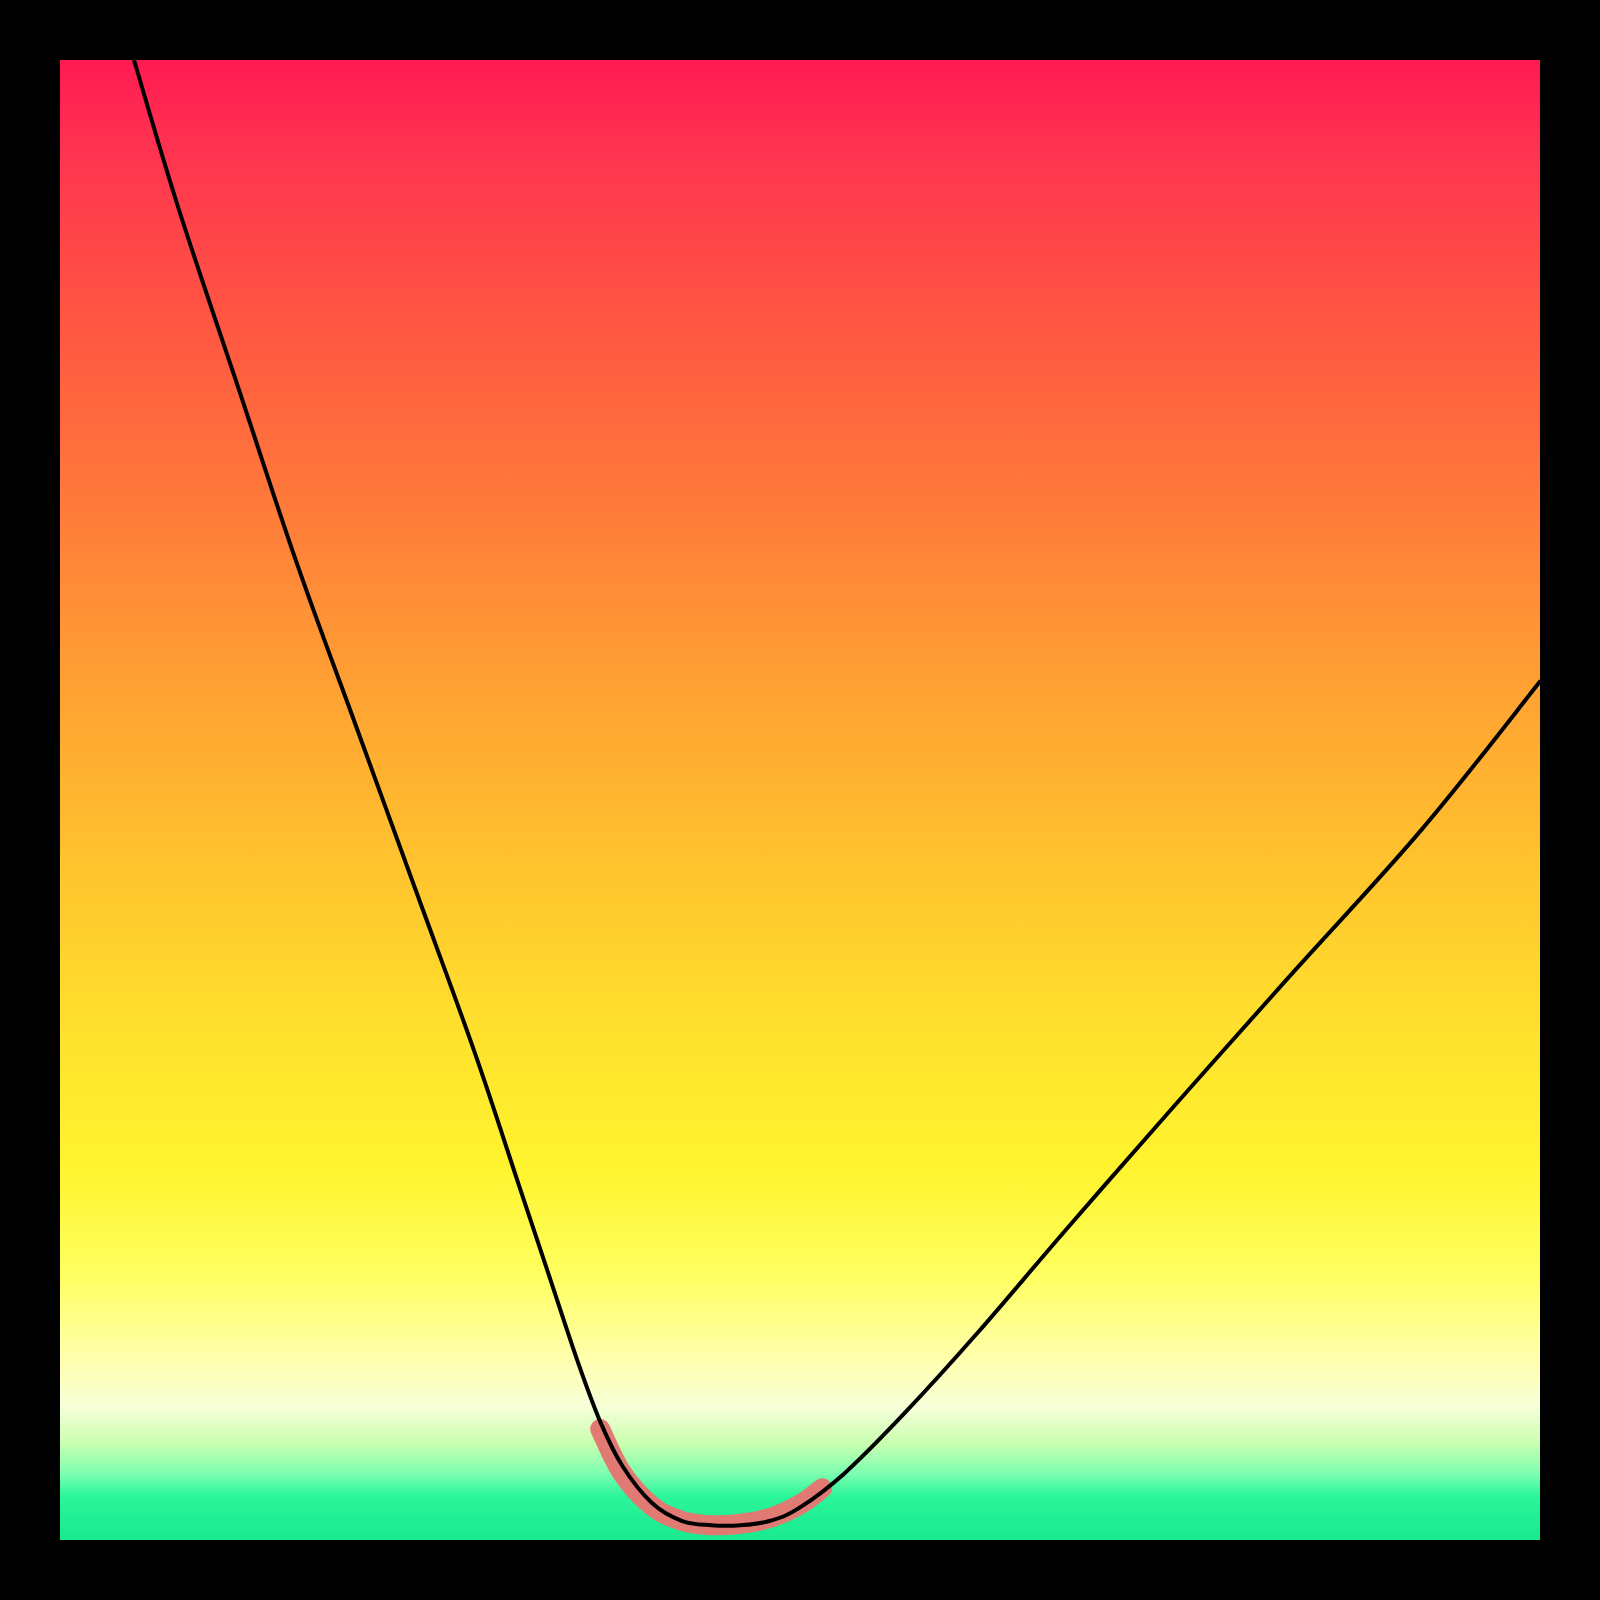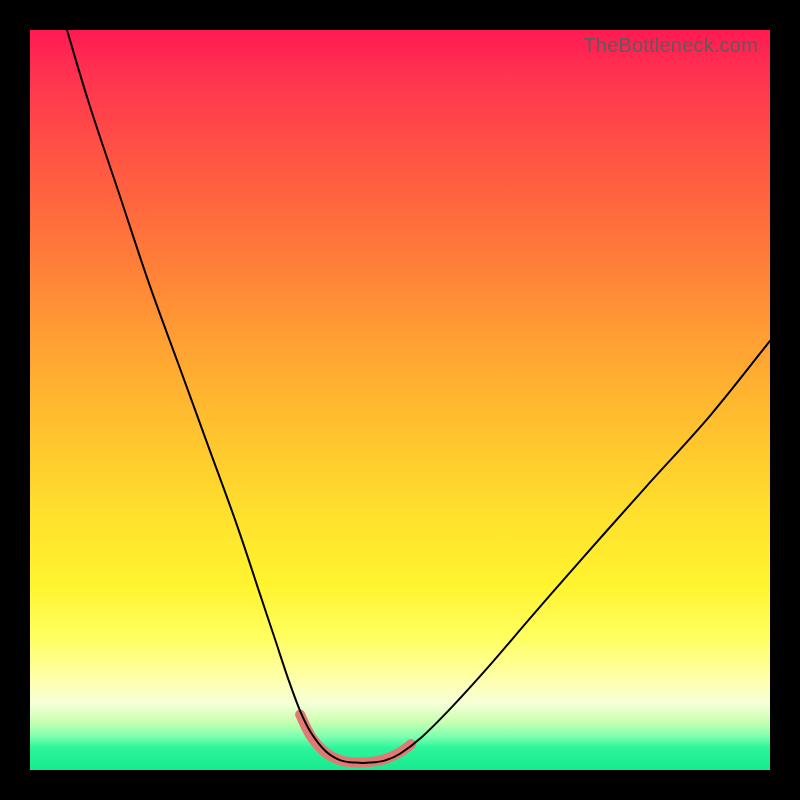--- a/index.html
+++ b/index.html
@@ -62,21 +62,20 @@
     overflow: visible;
   }
 </style>
 </head>
 <body>
 
 <div class="frame">
 
   <div class="plot-area">
 
-    <div class="watermark">TheBottleneck.com</div>
 
     <svg class="curves" viewBox="0 0 740 740" preserveAspectRatio="none">
       <path id="highlight-path" fill="none" stroke-linecap="round" stroke-linejoin="round" d="M 270.10 684.50 C 272.10 688.50, 276.54 699.77, 281.20 706.70 C 285.86 713.63, 290.67 718.72, 296.00 722.98 C 301.33 727.24, 305.47 728.65, 310.80 730.38 C 316.13 732.11, 320.27 732.33, 325.60 732.60 C 330.93 732.87, 335.07 732.53, 340.40 731.86 C 345.73 731.19, 349.87 730.63, 355.20 728.90 C 360.53 727.17, 365.34 724.90, 370.00 722.24 C 374.66 719.58, 379.10 715.57, 381.10 714.10" stroke="#e27a74" stroke-width="10"></path>
       <path id="main-path" fill="none" stroke-linecap="round" stroke-linejoin="round" d="M 37.00 0.00 C 41.00 13.32, 49.88 44.70, 59.20 74.00 C 68.52 103.30, 78.14 130.83, 88.80 162.80 C 99.46 194.77, 107.74 220.96, 118.40 251.60 C 129.06 282.24, 137.34 303.70, 148.00 333.00 C 158.66 362.30, 166.94 385.10, 177.60 414.40 C 188.26 443.70, 197.88 469.16, 207.20 495.80 C 216.52 522.44, 222.74 542.42, 229.40 562.40 C 236.06 582.38, 238.87 590.82, 244.20 606.80 C 249.53 622.78, 254.34 637.88, 259.00 651.20 C 263.66 664.52, 266.10 671.48, 270.10 680.80 C 274.10 690.12, 276.54 695.67, 281.20 703.00 C 285.86 710.33, 290.67 716.57, 296.00 721.50 C 301.33 726.43, 305.47 728.38, 310.80 730.38 C 316.13 732.38, 320.27 732.20, 325.60 732.60 C 330.93 733.00, 335.07 733.00, 340.40 732.60 C 345.73 732.20, 349.87 731.98, 355.20 730.38 C 360.53 728.78, 363.34 727.98, 370.00 723.72 C 376.66 719.46, 382.88 715.09, 392.20 706.70 C 401.52 698.31, 409.81 689.75, 421.80 677.10 C 433.79 664.45, 444.15 653.05, 458.80 636.40 C 473.45 619.75, 485.88 604.58, 503.20 584.60 C 520.52 564.62, 535.02 548.04, 555.00 525.40 C 574.98 502.76, 591.56 484.11, 614.20 458.80 C 636.84 433.49, 658.16 411.44, 680.80 384.80 C 703.44 358.16, 729.34 324.12, 740.00 310.80" stroke="#000000" stroke-width="2"></path>
     </svg>
 
   </div>
 </div>
 
 </body></html>

